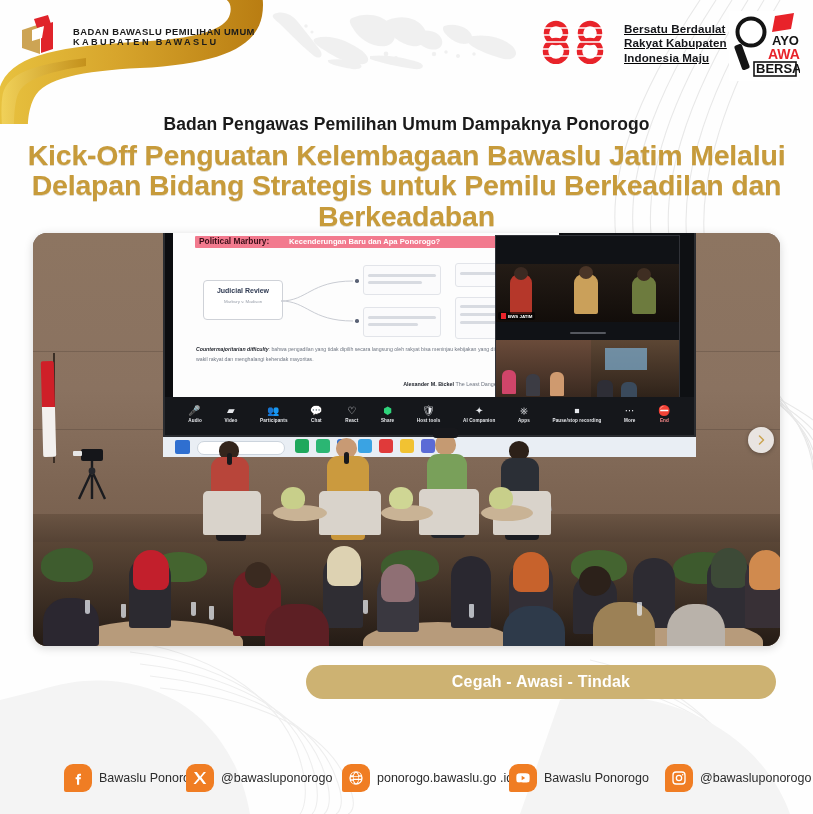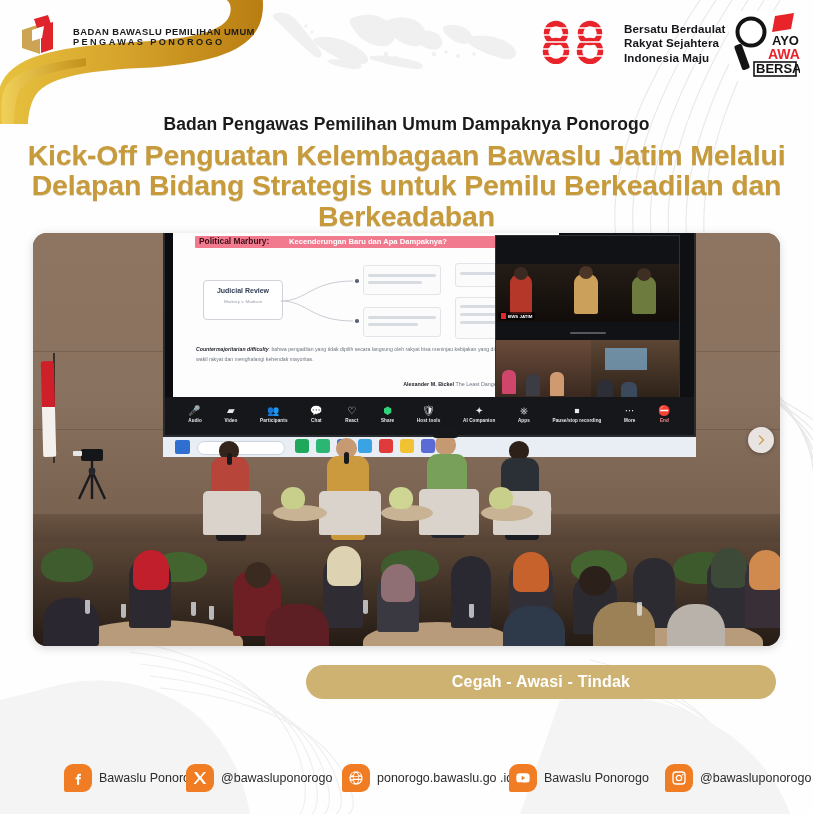--- a/index.html
+++ b/index.html
@@ -21,21 +21,21 @@
   .gold-swoosh{position:absolute;left:-10px;top:-6px;width:330px;height:130px;}
 
   .logo-bawaslu{position:absolute;left:18px;top:14px;display:flex;align-items:center;gap:9px;}
   .logo-mark{width:46px;height:46px;position:relative;flex:0 0 auto;}
   .logo-text{line-height:1;}
   .logo-word{font-size:31px;font-weight:bold;letter-spacing:1.2px;color:#1b1b1b;
     font-family:"Liberation Sans",sans-serif;}
   .logo-sub1{font-size:9.4px;font-weight:bold;letter-spacing:.45px;color:#1b1b1b;margin-top:1px;}
   .logo-sub2{font-size:9.2px;font-weight:bold;letter-spacing:2.4px;color:#1b1b1b;margin-top:1.5px;}
 
-  .logo-80wrap{position:absolute;left:536px;top:20px;display:flex;align-items:center;gap:8px;}
+  .logo-80wrap{position:absolute;left:536px;top:20px;display:flex;align-items:center;gap:8px;text-decoration:underline;}
   .eighty{font-size:44px;font-weight:bold;color:#e8232a;line-height:.82;letter-spacing:-2px;
     font-family:"DejaVu Sans",sans-serif;position:relative;}
   .slogan{font-size:11.6px;font-weight:bold;color:#15161a;line-height:1.24;letter-spacing:.1px;}
 
   .ayo-logo{position:absolute;left:728px;top:10px;width:72px;height:72px;}
 
   
   .subtitle{position:absolute;left:0;top:114px;width:813px;text-align:center;
     font-size:17.5px;font-weight:bold;color:#1a1a1a;z-index:6;letter-spacing:.1px;}
   .maintitle{position:absolute;left:4px;top:140px;width:805px;text-align:center;z-index:6;
@@ -223,21 +223,21 @@
         <svg viewBox="0 0 46 46" width="46" height="46">
           <path d="M4,16 L22,10 L22,40 L4,34 Z" fill="#cda454"></path>
           <path d="M22,10 L36,6 L36,36 L22,40 Z" fill="#ffffff"></path>
           <path d="M23,12 L35,8 L35,35 L23,39 Z" fill="#e0242b"></path>
           <path d="M16,5 L30,1 L33,10 L19,14 Z" fill="#e0242b"></path>
           <path d="M14,16 L26,12 L24,24 L14,27 Z" fill="#ffffff"></path>
         </svg>
       </div>
       <div class="logo-text">
         <div class="logo-sub1">BADAN BAWASLU PEMILIHAN UMUM</div>
-        <div class="logo-sub2">PENGAWAS PONOROGO</div>
+        <div class="logo-sub2">KABUPATEN BAWASLU</div>
       </div>
     </div>
 
     <div class="logo-80wrap">
       <div class="eighty">
         <svg width="80" height="44" viewBox="0 0 80 44">
           <g fill="none" stroke="#e8232a" stroke-width="5.5">
             <circle cx="20" cy="13" r="9.5"></circle>
               <circle cx="20" cy="31" r="10.5"></circle>
             <circle cx="54" cy="13" r="9.5"></circle>
@@ -247,21 +247,21 @@
             <line x1="6" y1="8" x2="68" y2="8"></line>
             <line x1="4" y1="15" x2="70" y2="15"></line>
             <line x1="4" y1="22" x2="70" y2="22"></line>
             <line x1="4" y1="29" x2="70" y2="29"></line>
             <line x1="4" y1="36" x2="70" y2="36"></line>
           </g>
         </svg>
       </div>
       <div class="slogan">
         <div>Bersatu Berdaulat</div>
-        <div>Rakyat Sejahtera</div>
+        <div>Rakyat Kabupaten</div>
         <div>Indonesia Maju</div>
       </div>
     </div>
 
     <svg class="ayo-logo" viewBox="0 0 72 72">
       <rect x="1" y="1" width="70" height="70" fill="#ffffff"></rect>
       <g>
         <circle cx="23" cy="22" r="13.5" fill="none" stroke="#141414" stroke-width="4"></circle>
         <rect x="10" y="34" width="8" height="26" rx="2" transform="rotate(-20 14 47)" fill="#141414"></rect>
       </g>
@@ -283,21 +283,21 @@
 
     <div class="flagpole"></div>
     <div class="flag"></div>
 
     <div class="screen">
       <div class="screen-dark"></div>
 
       <div class="slide">
         <div class="slide-bar">
           <span class="t1">Political Marbury:</span>
-          <span class="t2">Kecenderungan Baru dan Apa Dampaknya?</span>
+          <span class="t2">Kecenderungan Baru dan Apa Ponorogo?</span>
         </div>
 
         <div class="jr-box">
           <div class="jt">Judicial Review</div>
           <div class="js">Marbury v. Madison</div>
         </div>
 
         <svg style="position:absolute;left:108px;top:40px;width:74px;height:56px" viewBox="0 0 74 56">
           <path d="M0,28 C26,28 30,8 72,8" fill="none" stroke="#c9ccd3" stroke-width="1"></path>
           <path d="M0,28 C26,28 30,48 72,48" fill="none" stroke="#c9ccd3" stroke-width="1"></path>

